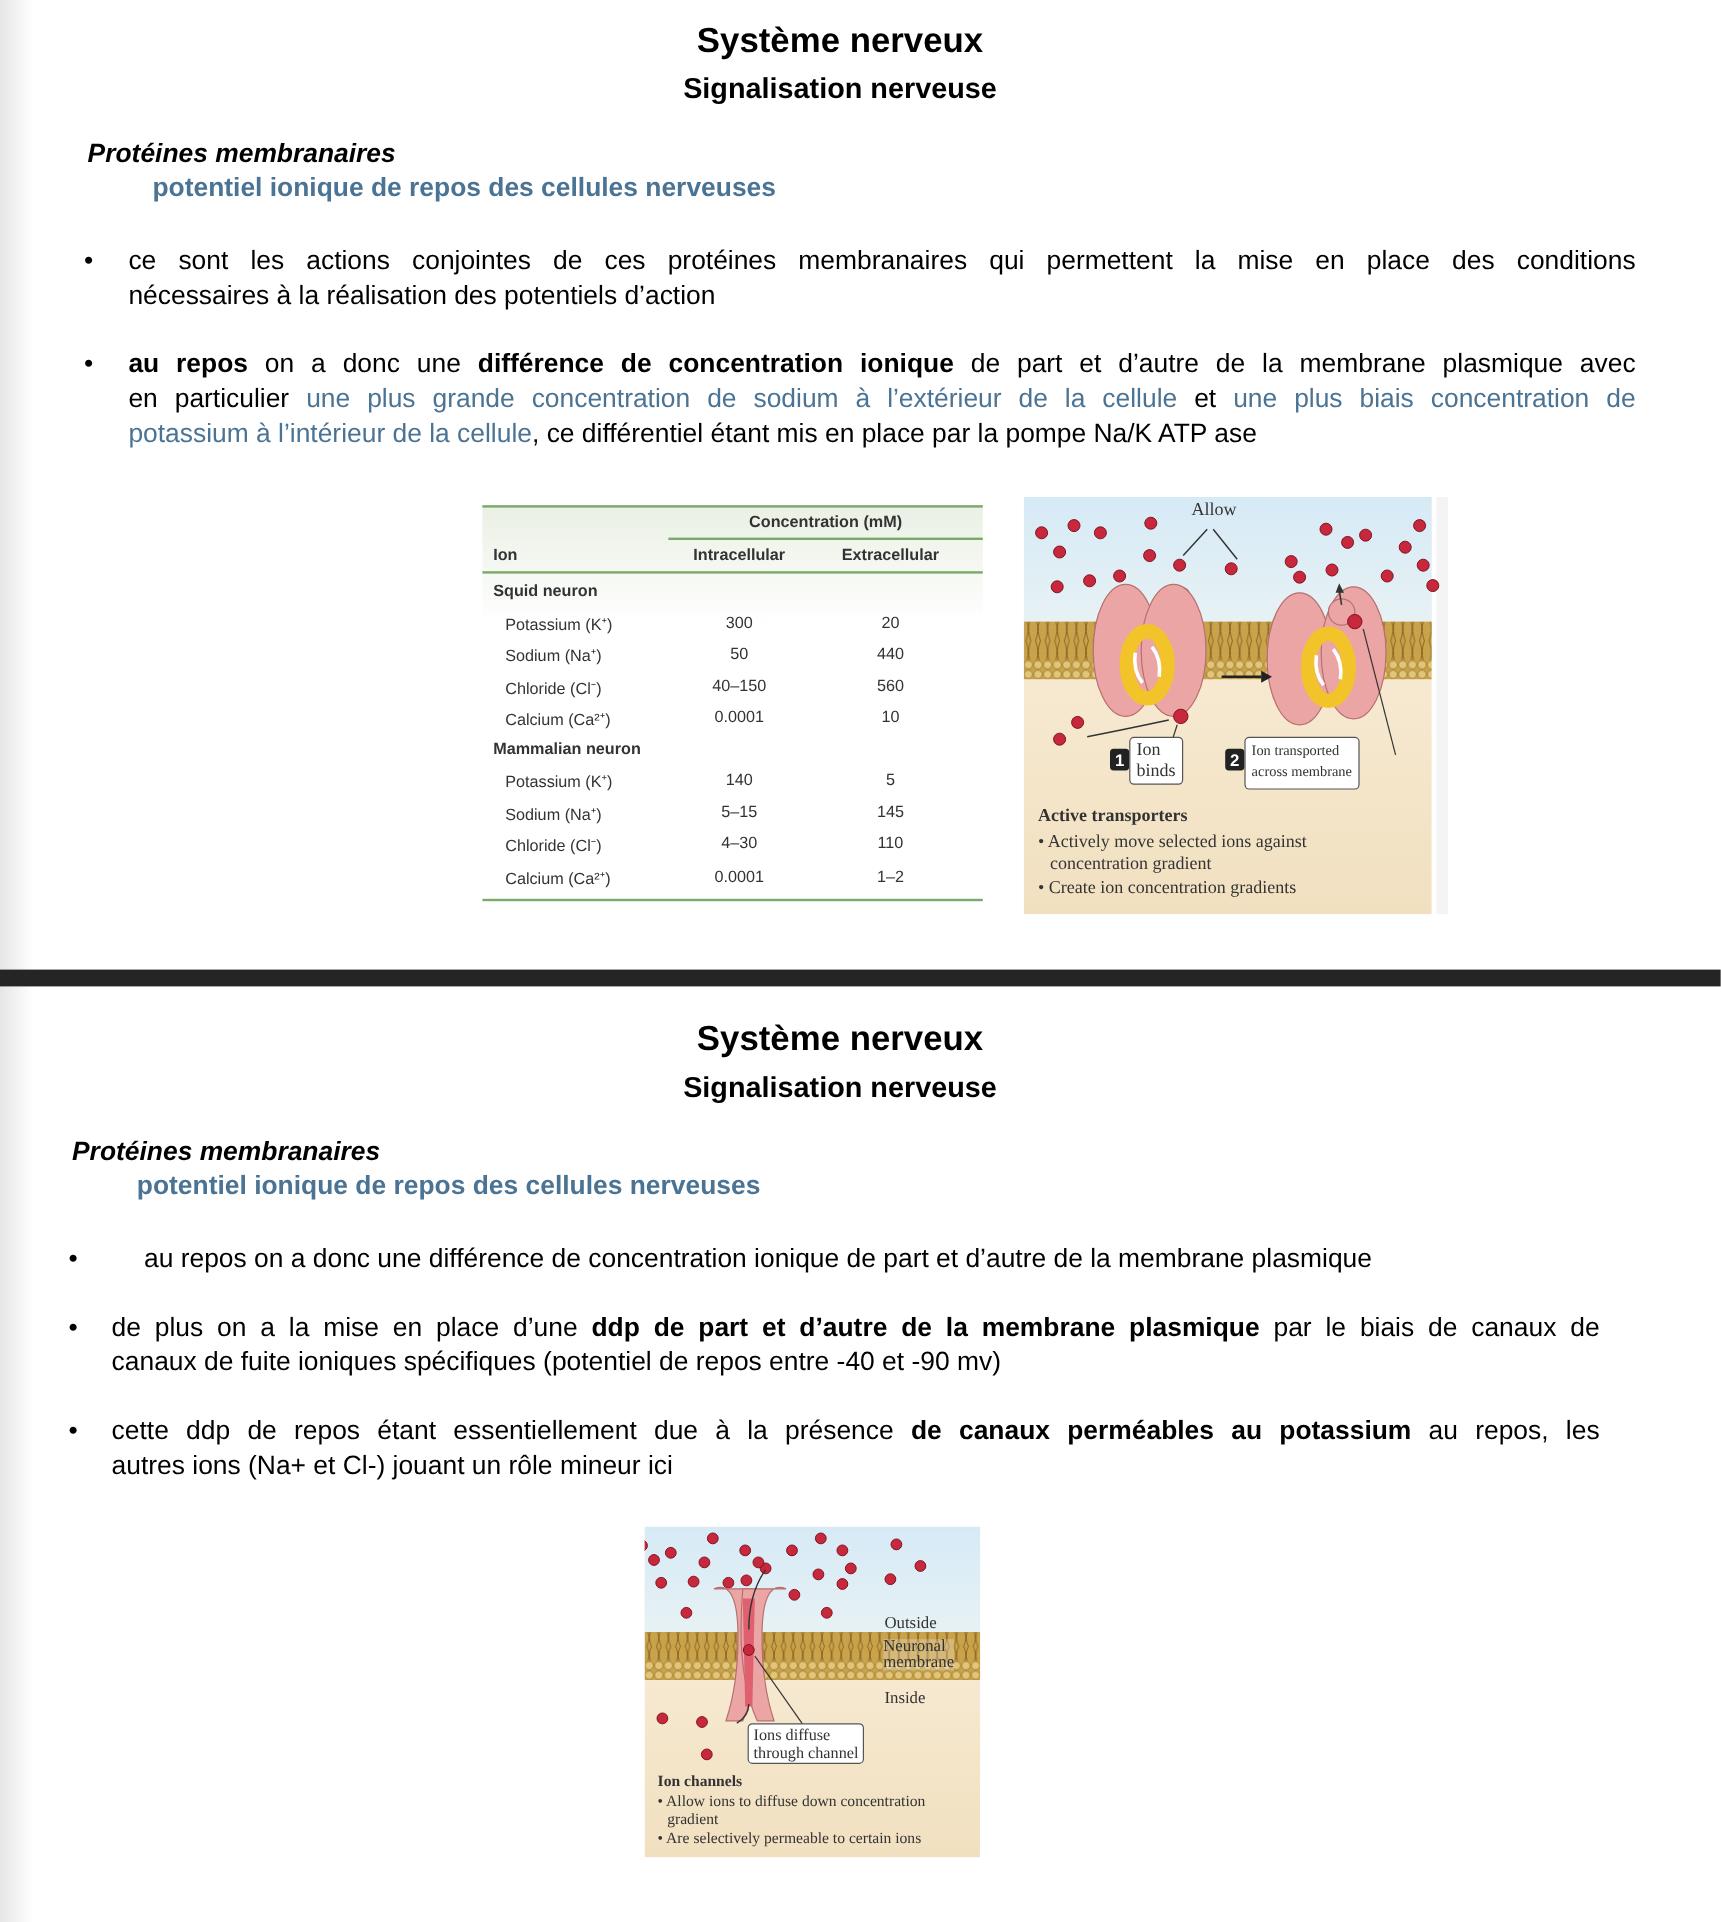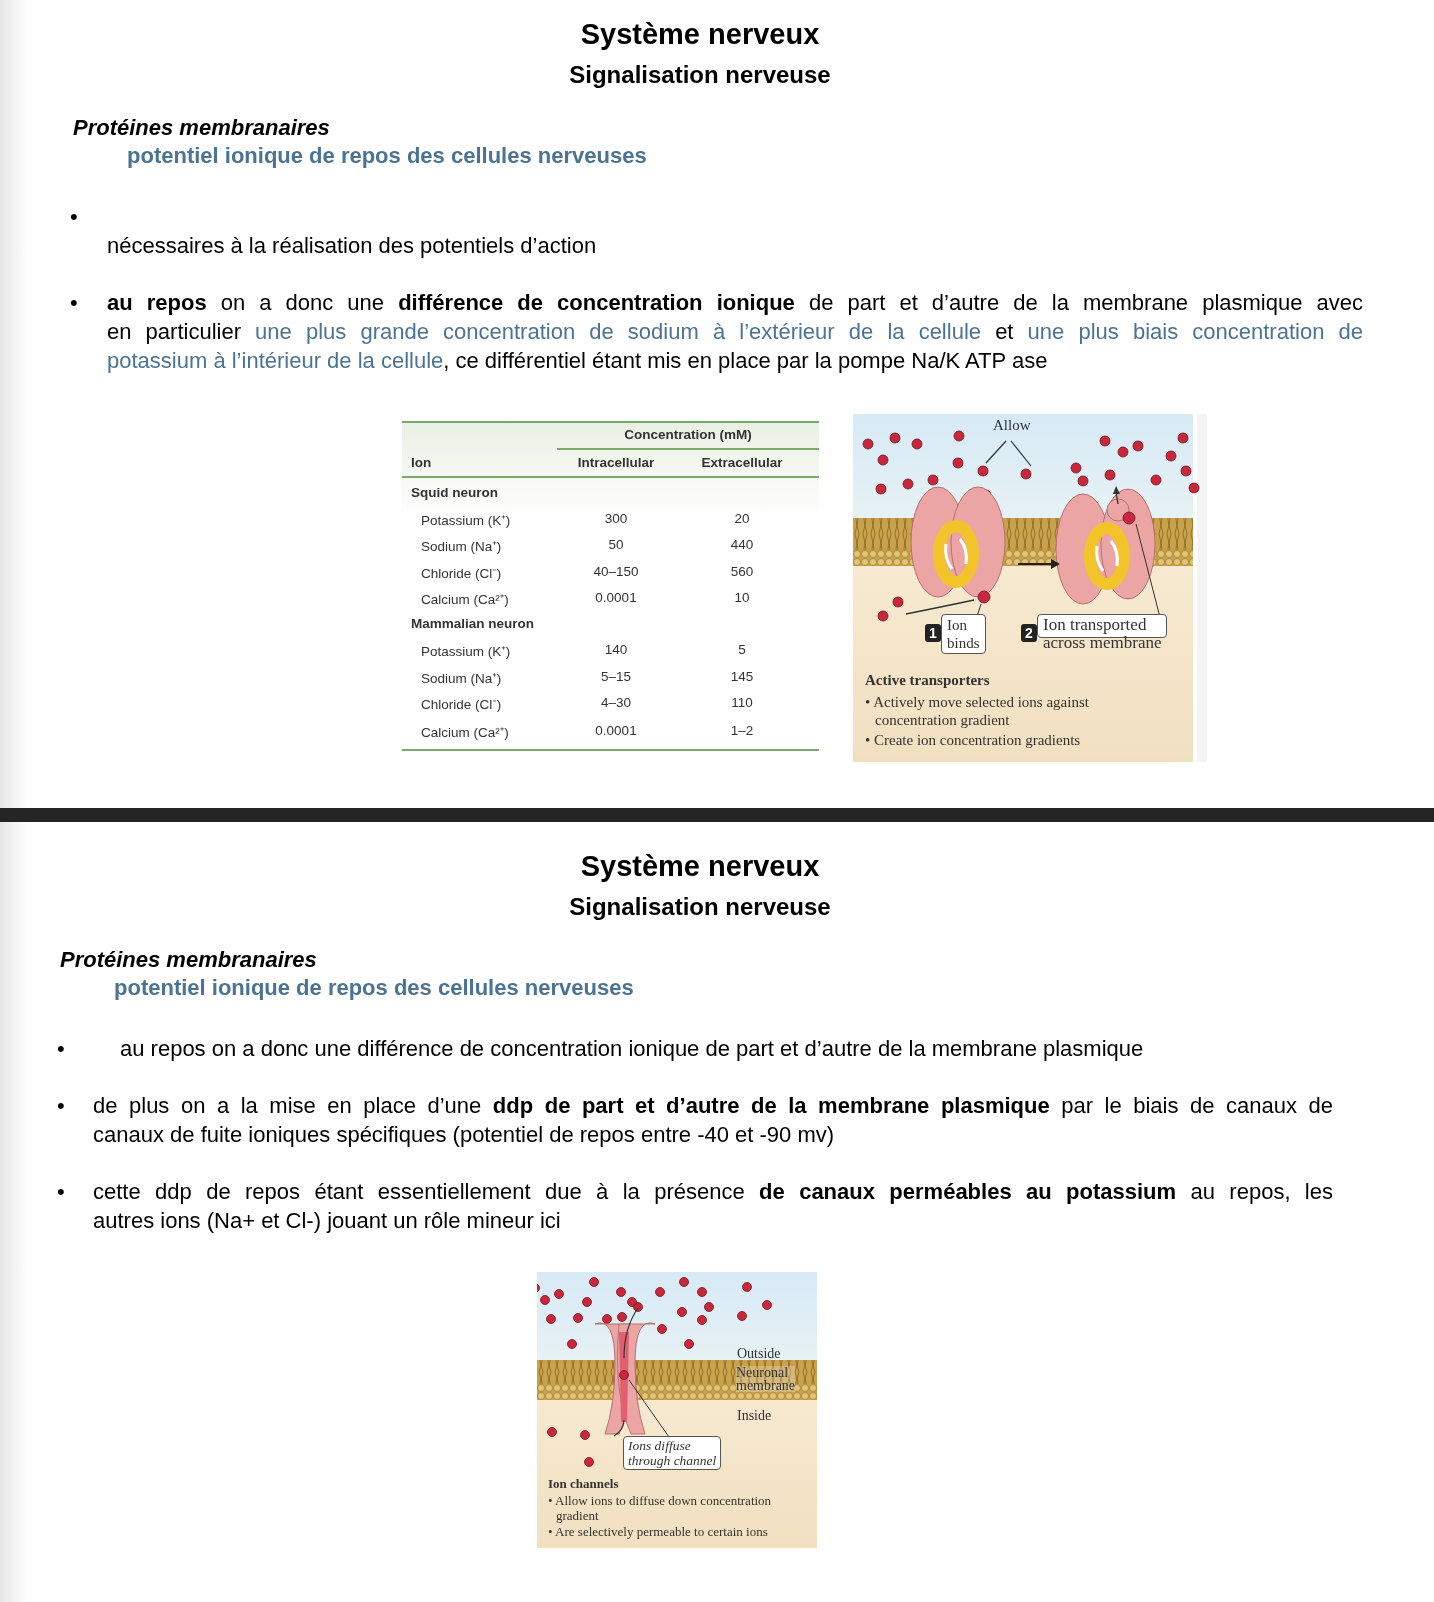--- a/index.html
+++ b/index.html
@@ -48,20 +48,21 @@
 <div class="left-shade"></div>
 
 <section class="slide slide1">
   <div class="title" style="top:18px;">Système nerveux</div>
   <div class="subtitle" style="top:61px;">Signalisation nerveuse</div>
   <div class="section" style="left:73px; top:115px;">Protéines membranaires</div>
   <div class="subsection" style="left:127px; top:143px;">potentiel ionique de repos des cellules nerveuses</div>
 
   <div class="bullet" style="left:70px; top:202px; width:1300px; height:60px;">
     <span class="dot">•</span>
+    <div class="txt" style="left:37px; top:0; width:1256px; text-align-last: justify;">ce sont les actions conjointes de ces protéines membranaires qui permettent la mise en place des conditions</div>
     <div class="txt" style="left:37px; top:29px; width:1256px;">nécessaires à la réalisation des potentiels d’action</div>
   </div>
 
   <div class="bullet" style="left:70px; top:288px; width:1300px; height:90px;">
     <span class="dot">•</span>
     <div class="txt" style="left:37px; top:0; width:1256px; text-align-last: justify;"><b>au repos</b><span> on a donc une </span><b>différence de concentration ionique</b><span> de part et d’autre de la membrane plasmique avec</span></div>
     <div class="txt" style="left:37px; top:29px; width:1256px; text-align-last: justify;"><span>en particulier </span><span class="blue">une plus grande concentration de sodium à l’extérieur de la cellule</span><span> et </span><span class="blue">une plus biais concentration de</span></div>
     <div class="txt" style="left:37px; top:58px; width:1256px;"><span class="blue">potassium à l’intérieur de la cellule</span><span>, ce différentiel étant mis en place par la pompe Na/K ATP ase</span></div>
   </div>
 
@@ -201,21 +202,21 @@
     <div class="fig-text" style="left:140px; top:3px; font-size:15px;">Allow</div>
     <div style="position:absolute; left:72px; top:200px; display:flex; align-items:flex-start;">
       <span class="num-badge" style="margin-top:10px;">1</span>
       <div class="callout" style="position:relative; font-size:15px; height:40px; padding:1px 5px;">
         <div>Ion</div>
         <div>binds</div>
       </div>
     </div>
     <div style="position:absolute; left:168px; top:200px; display:flex; align-items:flex-start;">
       <span class="num-badge" style="margin-top:10px;">2</span>
-      <div class="callout" style="position:relative; font-size:17px; height:24px; padding:1px 5px;">
+      <div class="callout" style="position:relative; font-size:12px; height:44px; padding:1px 5px;">
         <div>Ion transported</div>
         <div>across membrane</div>
       </div>
     </div>
     <div class="fig-text" style="left:12px; top:258px; font-size:15px; font-weight:bold;">Active transporters</div>
     <div class="fig-text" style="left:12px; top:280px; font-size:15px;">• Actively move selected ions against</div>
     <div class="fig-text" style="left:22px; top:298px; font-size:15px;">concentration gradient</div>
     <div class="fig-text" style="left:12px; top:318px; font-size:15px;">• Create ion concentration gradients</div>
   </div>
 </section>
@@ -303,21 +304,21 @@
       <path d="M101 36 q-14 20 -14 50" stroke="#333" stroke-width="1.2" fill="none"></path>
       <path d="M87 148 q0 10 -10 16" stroke="#333" stroke-width="1.2" fill="none"></path>
       <path d="M92 108 L132 165" stroke="#333" stroke-width="1"></path>
     </svg>
     <div class="fig-text" style="left:200px; top:74px; font-size:14px;">Outside</div>
     <div class="fig-text" style="left:199px; top:94px; font-size:14px; line-height:13px; background:rgba(255,255,255,0.25);">
       <div>Neuronal</div>
       <div>membrane</div>
     </div>
     <div class="fig-text" style="left:200px; top:136px; font-size:14px;">Inside</div>
-    <div class="callout" style="left:86px; top:164px; font-size:13.5px; line-height:15px; padding:1px 4px;font-style:italic;">
+    <div class="callout" style="left:86px; top:164px; font-size:13.5px; line-height:15px; padding:1px 4px;">
       <div>Ions diffuse</div>
       <div>through channel</div>
     </div>
     <div class="fig-text" style="left:11px; top:204px; font-size:13px; font-weight:bold;">Ion channels</div>
     <div class="fig-text" style="left:11px; top:221px; font-size:13px;">• Allow ions to diffuse down concentration</div>
     <div class="fig-text" style="left:19px; top:236px; font-size:13px;">gradient</div>
     <div class="fig-text" style="left:11px; top:252px; font-size:13px;">• Are selectively permeable to certain ions</div>
   </div>
 </section>
 

